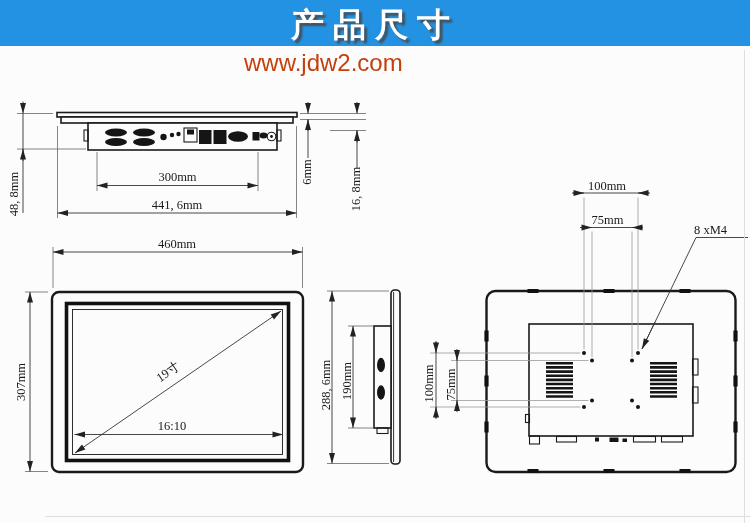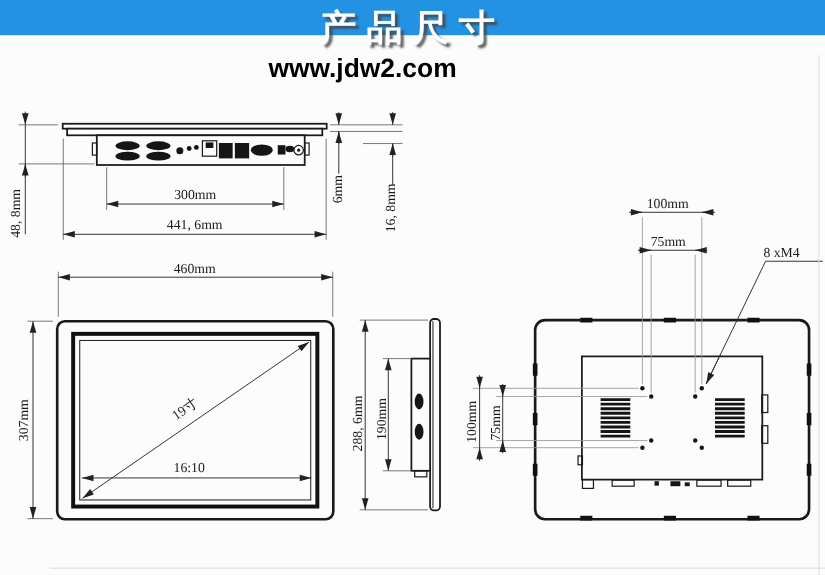--- a/index.html
+++ b/index.html
@@ -1,18 +1,18 @@
 <!DOCTYPE html>
 <html><head>
 <meta charset="utf-8">
 <style>
   html,body{margin:0;padding:0;background:#ffffff;}
   .stage{position:relative;width:750px;height:523px;background:#fcfcfc;overflow:hidden;
          font-family:"Liberation Sans",sans-serif;}
-  .banner{position:absolute;top:0;left:0;width:750px;height:32px;background:#2492e2;}
+  .banner{position:absolute;top:0;left:0;width:750px;height:46px;background:#2492e2;}
   .banner-title{margin:0;color:#ffffff;font-size:33px;font-weight:bold;letter-spacing:9px;
          text-align:center;line-height:50px;font-family:"Liberation Sans",sans-serif;
          text-shadow:3px 3px 2px rgba(70,70,70,0.85);}
   .site-url{position:absolute;top:50px;left:244px;height:28px;line-height:26px;
          font-size:24px;color:#e8470e;font-family:"Liberation Sans",sans-serif;}
   .drawing{position:absolute;top:0;left:0;}
   .page-edge{position:absolute;background:#dedede;}
   
   .obj{stroke:#1a1a1a;stroke-width:1.6;fill:#fcfcfc;}
   .objthin{stroke:#1a1a1a;stroke-width:1.1;fill:none;}
@@ -30,21 +30,21 @@
 </style>
 </head>
 <body>
 
 <div class="stage">
 
   <div class="banner" style="background: rgb(36, 146, 226);">
     <div class="banner-title" style="color: rgb(255, 255, 255);">产品尺寸</div>
   </div>
 
-  <div class="site-url" style="color: #000000; font-weight: bold;">www.jdw2.com</div>
+  <div class="site-url" style="color: #c2410c;">www.jdw2.com</div>
 
   <svg class="drawing" width="750" height="523" viewBox="0 0 750 523" xmlns="http://www.w3.org/2000/svg">
     <defs>
       <marker id="arr" markerUnits="userSpaceOnUse" markerWidth="12" markerHeight="8" refX="11" refY="4" orient="auto">
         <path d="M0.5,1 L11,4 L0.5,7 Z" fill="#222"></path>
       </marker>
       <marker id="arrS" markerUnits="userSpaceOnUse" markerWidth="12" markerHeight="8" refX="11" refY="4" orient="auto-start-reverse">
         <path d="M0.5,1 L11,4 L0.5,7 Z" fill="#222"></path>
       </marker>
     </defs>

